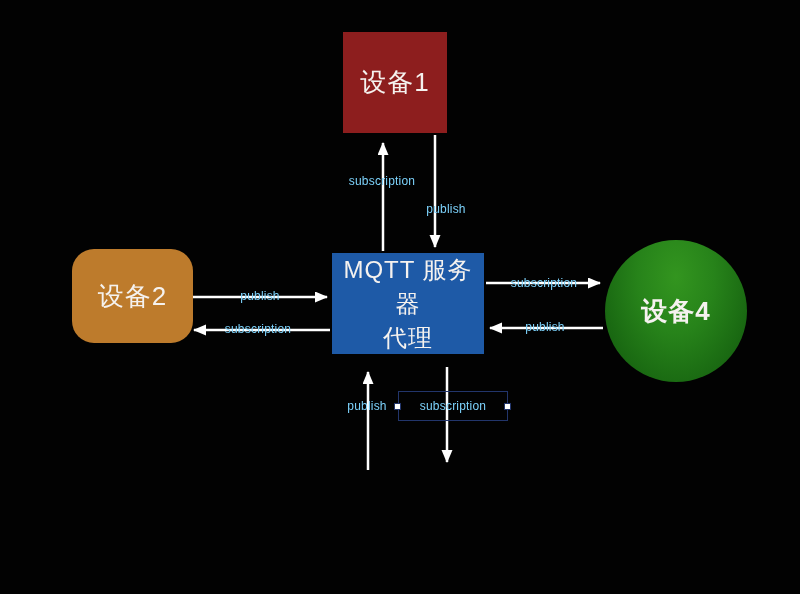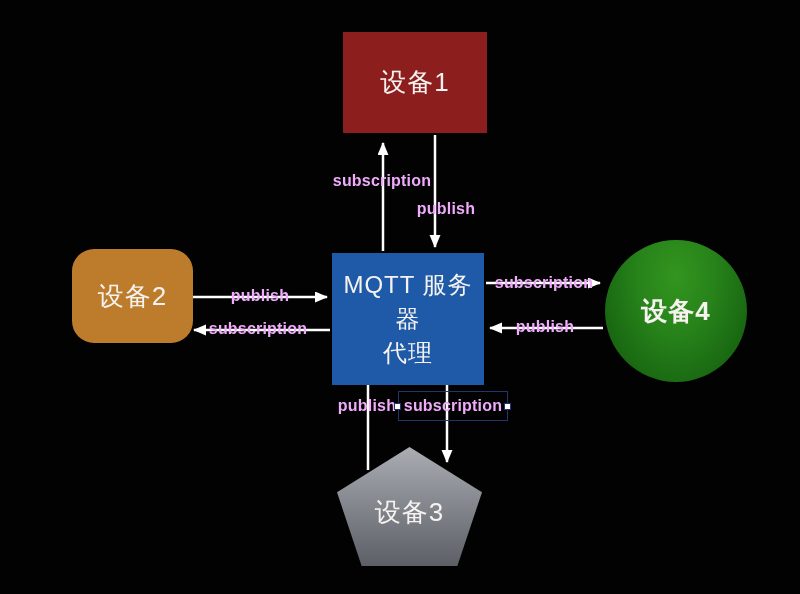--- a/index.html
+++ b/index.html
@@ -5,41 +5,41 @@
   html,body{margin:0;padding:0;background:#000;}
   .stage{
     position:relative;width:800px;height:594px;background:#020202;
     overflow:hidden;font-family:"Liberation Sans",sans-serif;
   }
   .arrows{position:absolute;left:0;top:0;width:800px;height:594px;pointer-events:none;}
   .node{
     position:absolute;display:flex;align-items:center;justify-content:center;
     color:#f5f2ef;font-size:26px;font-weight:300;letter-spacing:1px;
   }
-  .node-device1{left:343px;top:32px;width:144px;height:101px;background:#8d1e1e;justify-content:center;}
+  .node-device1{left:343px;top:32px;width:104px;height:101px;background:#8d1e1e;justify-content:center;}
   .node-device2{left:72px;top:249px;width:121px;height:94px;border-radius:22px;background:#bd7b2c;}
   .node-broker{
-    left:332px;top:253px;width:152px;height:132px;background:#1e5aa7;
+    left:332px;top:253px;width:152px;height:101px;background:#1e5aa7;
     flex-direction:column;font-size:24px;line-height:34px;text-align:center;
   }
   .node-device4{
     left:605px;top:240px;width:142px;height:142px;border-radius:50%;
     background:radial-gradient(ellipse at 50% 26%, #33951f 0%, #27831a 38%, #186611 78%, #135c0c 100%);
     font-weight:bold;
   }
   .node-device3{
     left:337px;top:447px;width:145px;height:119px;
     clip-path:polygon(50% 0%, 100% 38%, 83% 100%, 17% 100%, 0% 38%);
     background:linear-gradient(180deg,#aaadb2 0%,#84888e 48%,#5c6066 100%);
     align-items:flex-start;
   }
   .node-device3 .pent-label{margin-top:48px;}
   .edge-label{
     position:absolute;transform:translate(-50%,-50%);
-    color:#f0abfc;font-size:16px;font-weight:700;white-space:nowrap;letter-spacing:.2px;
+    color:#7dd3fc;font-size:12px;font-weight:400;white-space:nowrap;letter-spacing:.2px;
   }
   .selection-box{
     position:absolute;left:398px;top:391px;width:110px;height:30px;
     border:1.5px solid #22356b;box-sizing:border-box;
     display:flex;align-items:center;justify-content:center;
   }
   .selection-box .edge-label{position:static;transform:none;}
   .handle{
     position:absolute;width:7px;height:7px;background:#ffffff;
     border:1px solid #22356b;box-sizing:border-box;
@@ -78,23 +78,20 @@
 
   <div class="node node-broker" style="background: rgb(30, 90, 167);">
     <span>MQTT 服务器</span>
     <span>代理</span>
   </div>
 
   <div class="node node-device4">
     <span>设备4</span>
   </div>
 
-  <div class="node node-device3">
-    <span class="pent-label">设备3</span>
-  </div>
 
   <div class="edge-label" style="left:382px;top:181px">subscription</div>
   <div class="edge-label" style="left:446px;top:209px">publish</div>
   <div class="edge-label" style="left:260px;top:296px">publish</div>
   <div class="edge-label" style="left:258px;top:329px">subscription</div>
   <div class="edge-label" style="left:544px;top:283px">subscription</div>
   <div class="edge-label" style="left:545px;top:327px">publish</div>
   <div class="edge-label" style="left:367px;top:406px">publish</div>
 
   <div class="selection-box">

